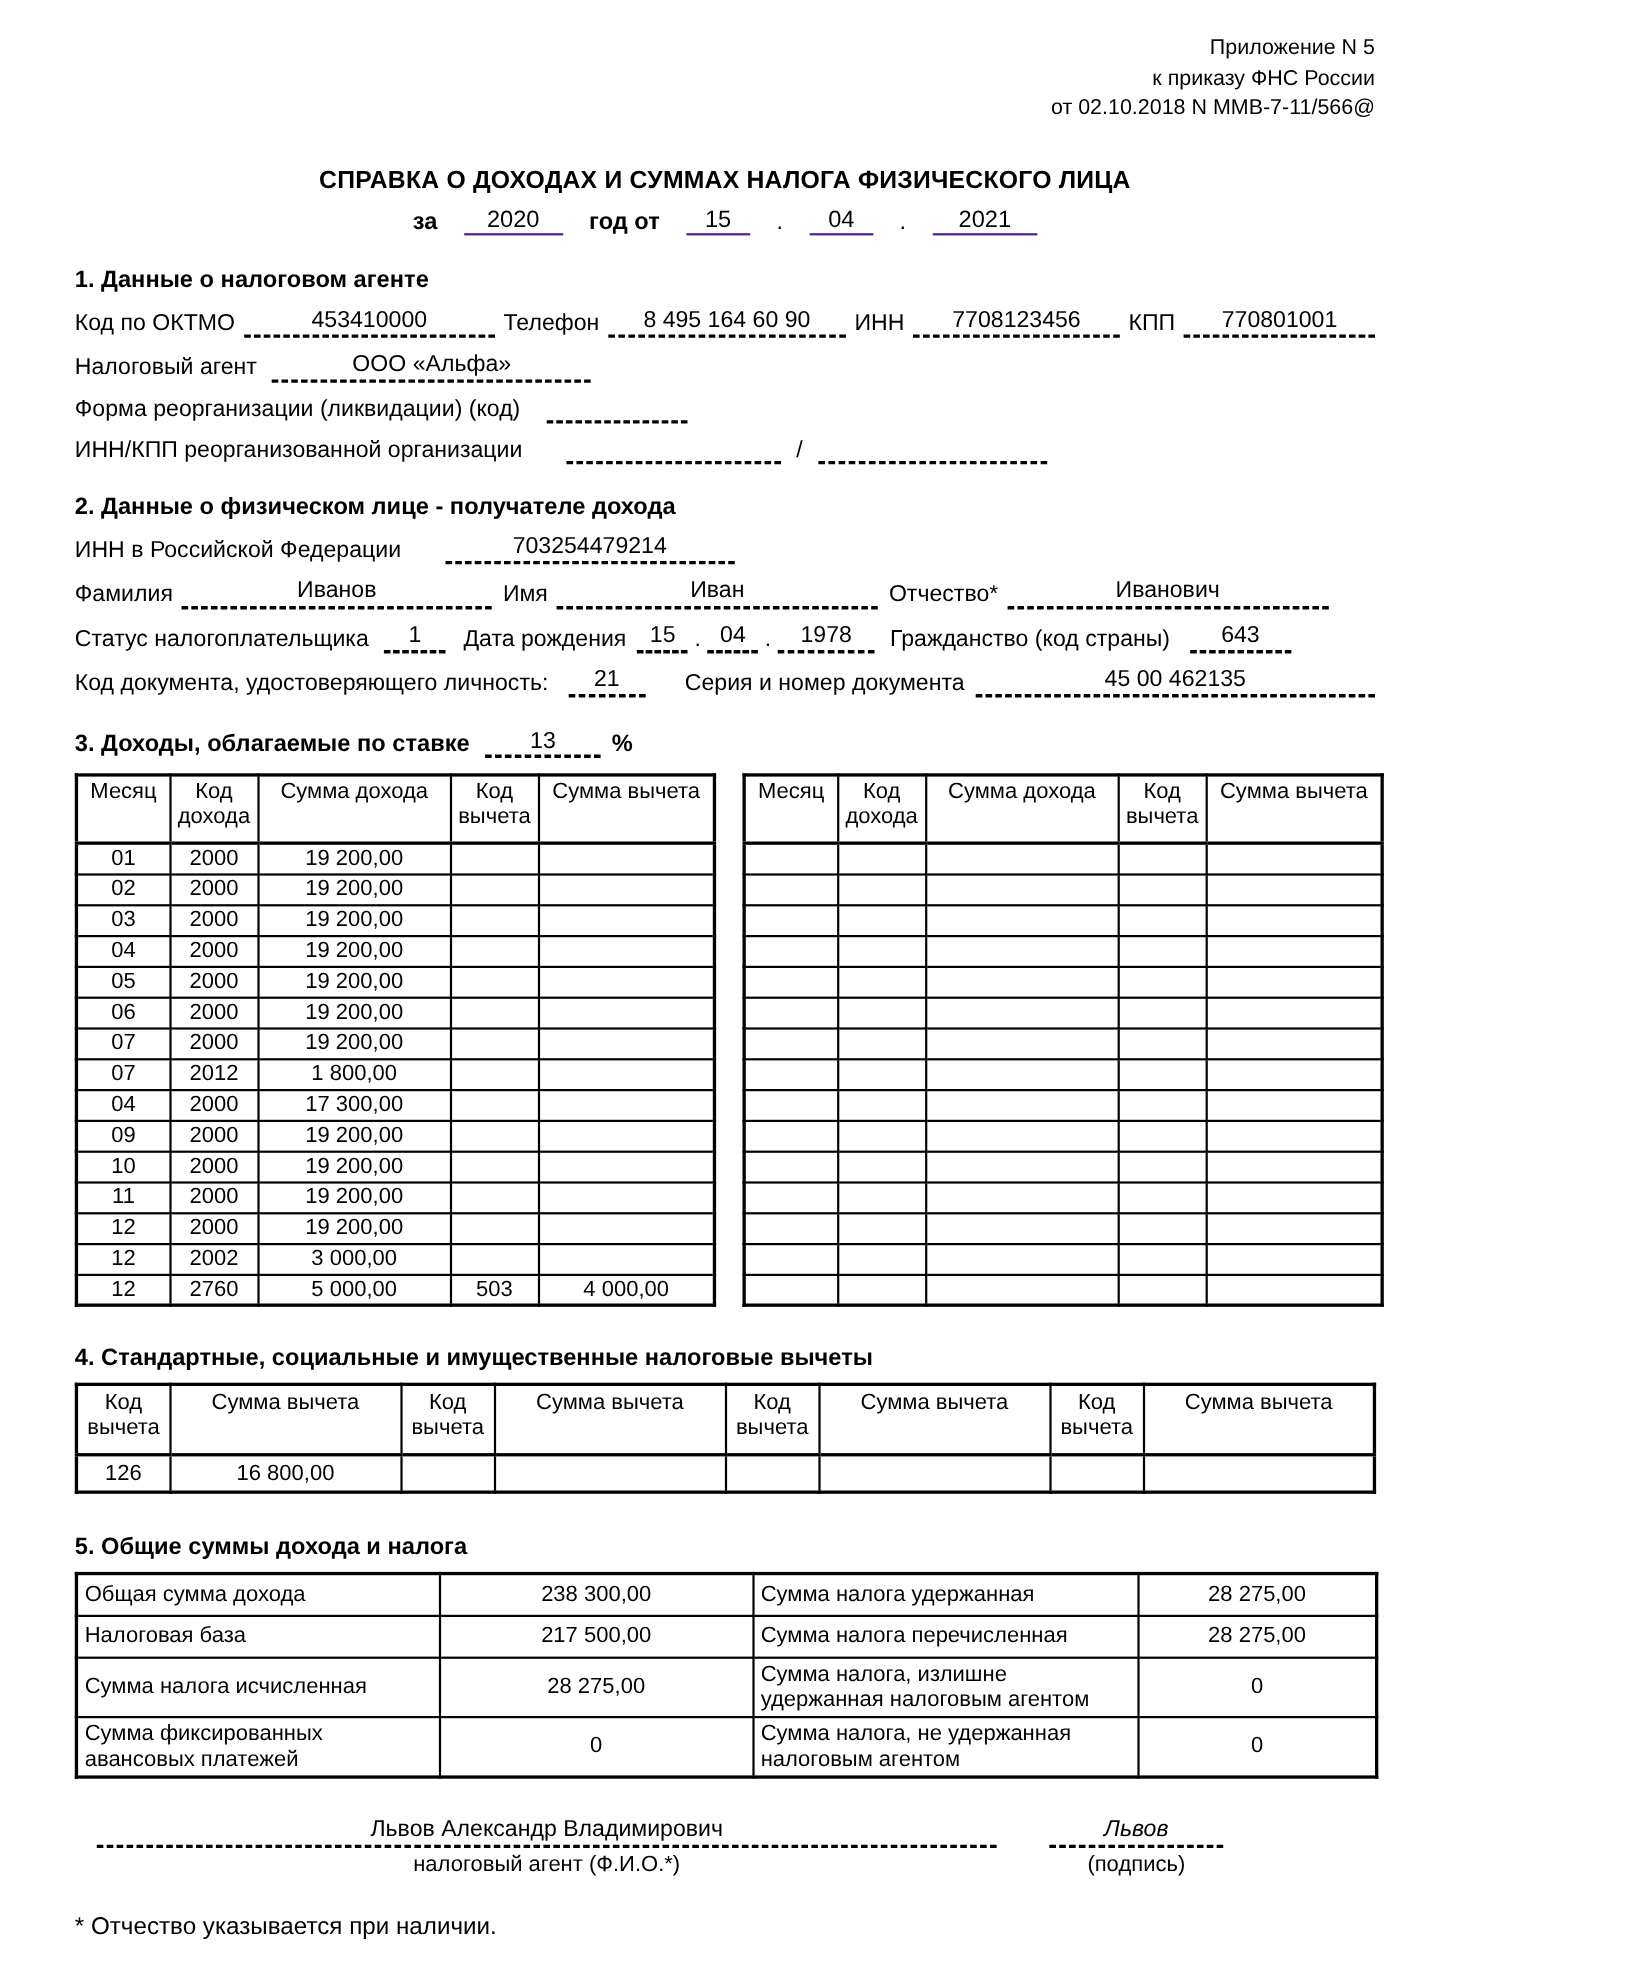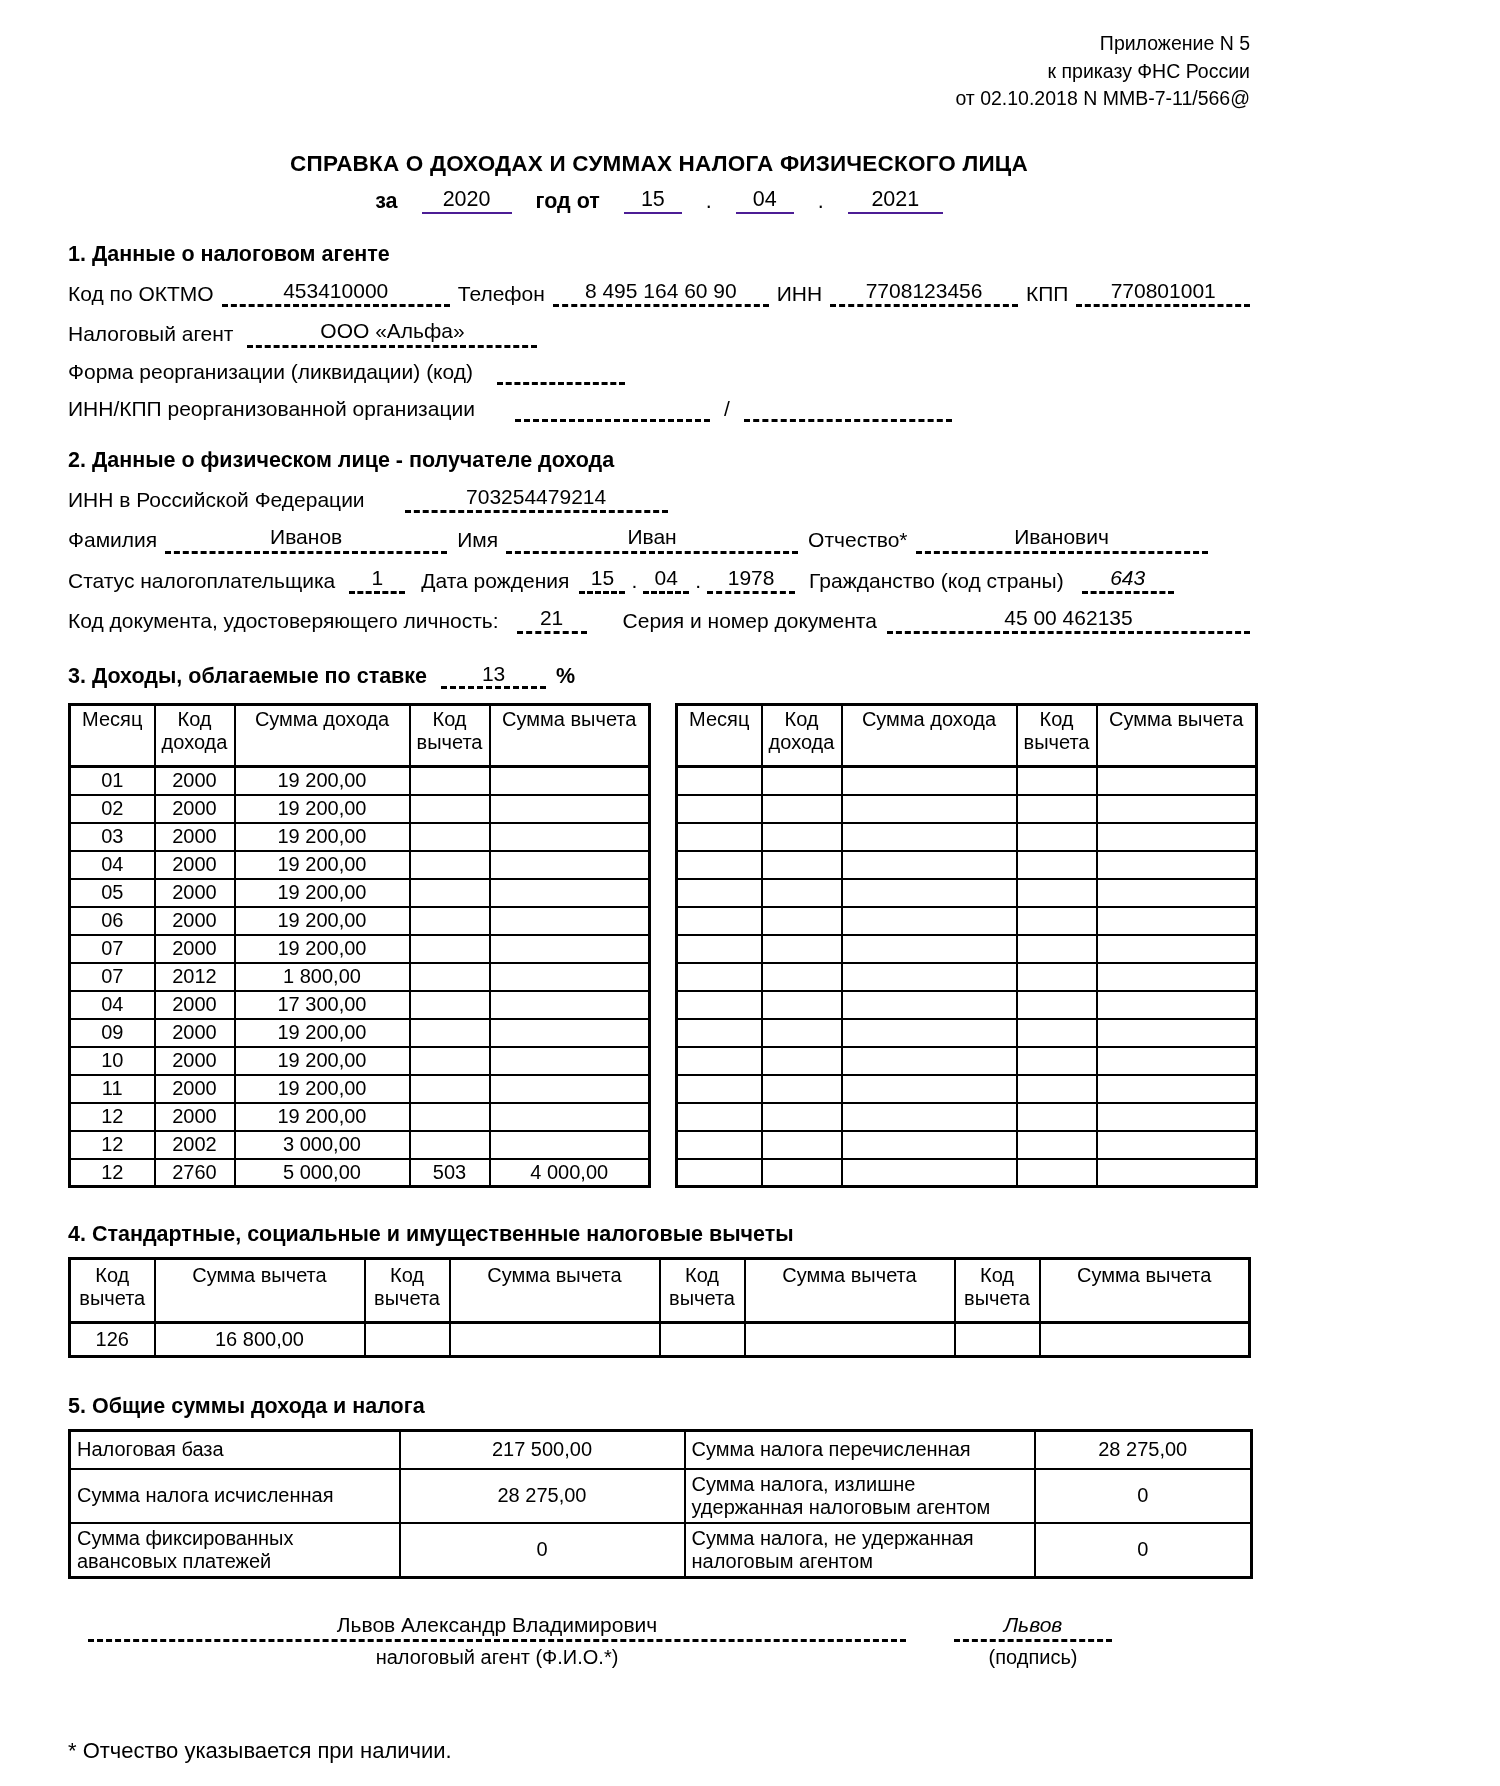--- a/index.html
+++ b/index.html
@@ -136,21 +136,21 @@
   <div class="frow">
     <span class="lab">Статус налогоплательщика</span>
     <span class="dl" style="width:56px; margin:0 16px 0 14px;">1</span>
     <span class="lab">Дата рождения</span>
     <span class="dl" style="width:46px; margin:0 6px 0 10px;">15</span>
     <span>.</span>
     <span class="dl" style="width:46px; margin:0 6px;">04</span>
     <span>.</span>
     <span class="dl" style="width:88px; margin:0 14px 0 6px;">1978</span>
     <span class="lab">Гражданство (код страны)</span>
-    <span class="dl" style="width:92px; margin-left:18px;font-style:italic;">643</span>
+    <span class="dl" style="width:92px; margin-left:18px;">643</span>
   </div>
 
   <div class="frow">
     <span class="lab">Код документа, удостоверяющего личность:</span>
     <span class="dl" style="width:74px; margin:0 36px 0 18px;">21</span>
     <span class="lab">Серия и номер документа</span>
     <span class="dl" style="width:384px; margin-left:10px;">45 00 462135</span>
   </div>
 
   <div class="s3-head">
@@ -454,20 +454,26 @@
   <div class="sec-h" style="margin-top:36px">5. Общие суммы дохода и налога</div>
   <table class="tot-table">
     <colgroup>
         <col class="c5-l1">
         <col class="c5-v1">
         <col class="c5-l2">
         <col class="c5-v2">
       </colgroup>
     <tbody>
         <tr>
+          <td>Общая сумма дохода</td>
+          <td>238 300,00</td>
+          <td>Сумма налога удержанная</td>
+          <td>28 275,00</td>
+        </tr>
+        <tr>
           <td>Налоговая база</td>
           <td>217 500,00</td>
           <td>Сумма налога перечисленная</td>
           <td>28 275,00</td>
         </tr>
         <tr>
           <td>Сумма налога исчисленная</td>
           <td>28 275,00</td>
           <td>Сумма налога, излишне удержанная налоговым агентом</td>
           <td>0</td>

